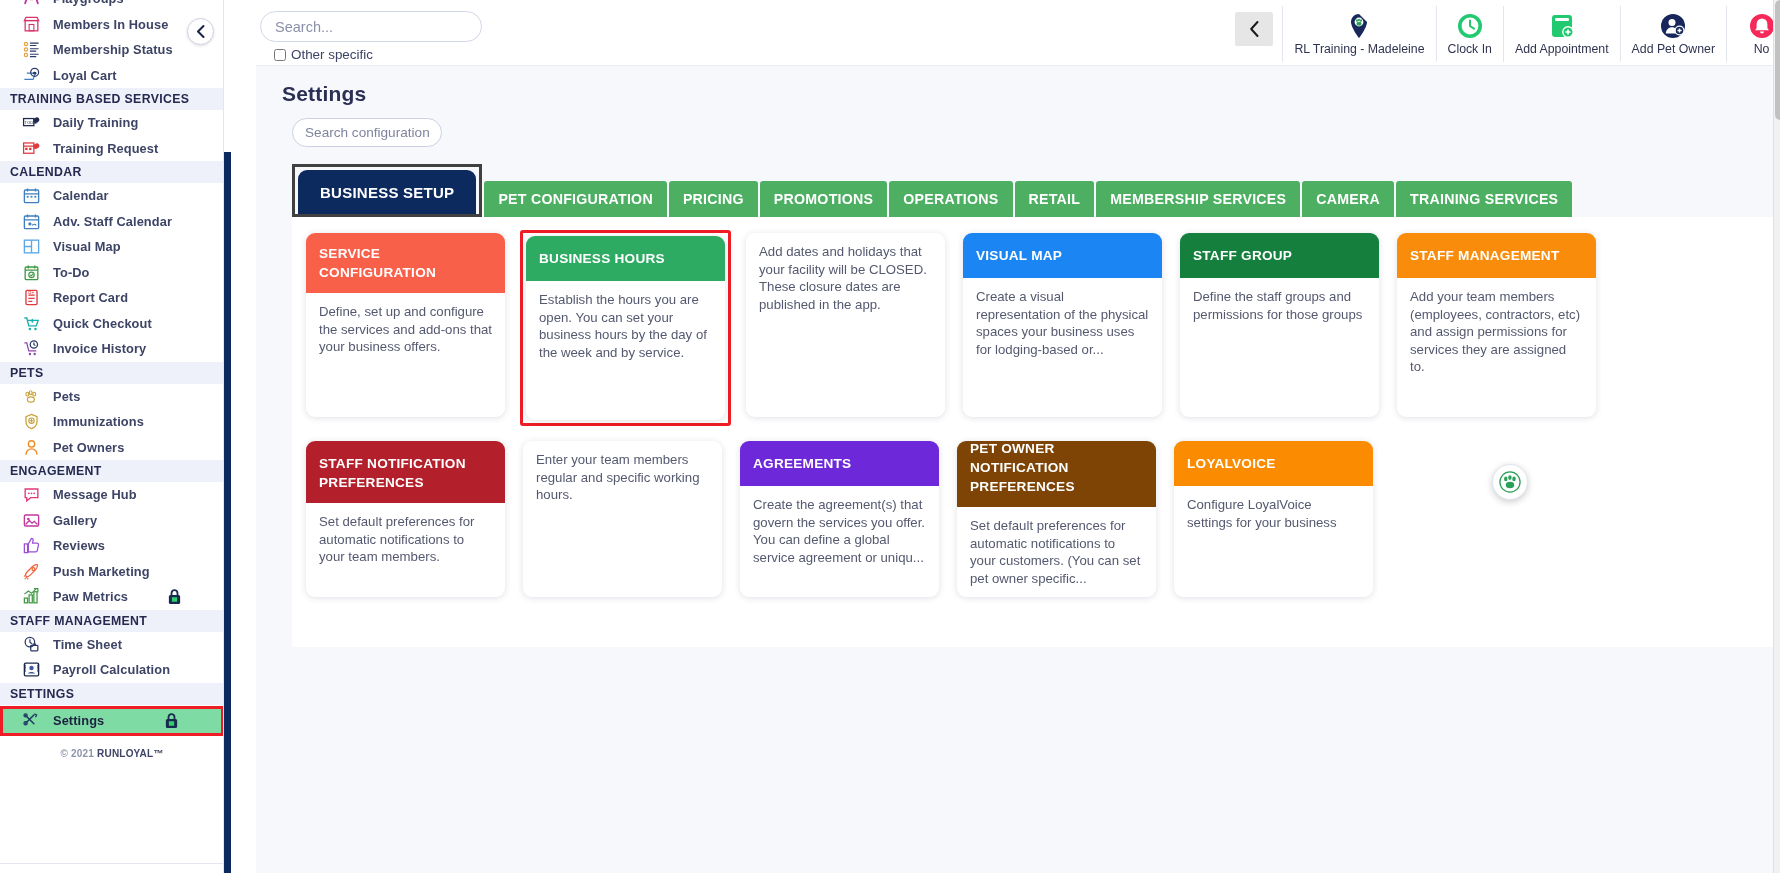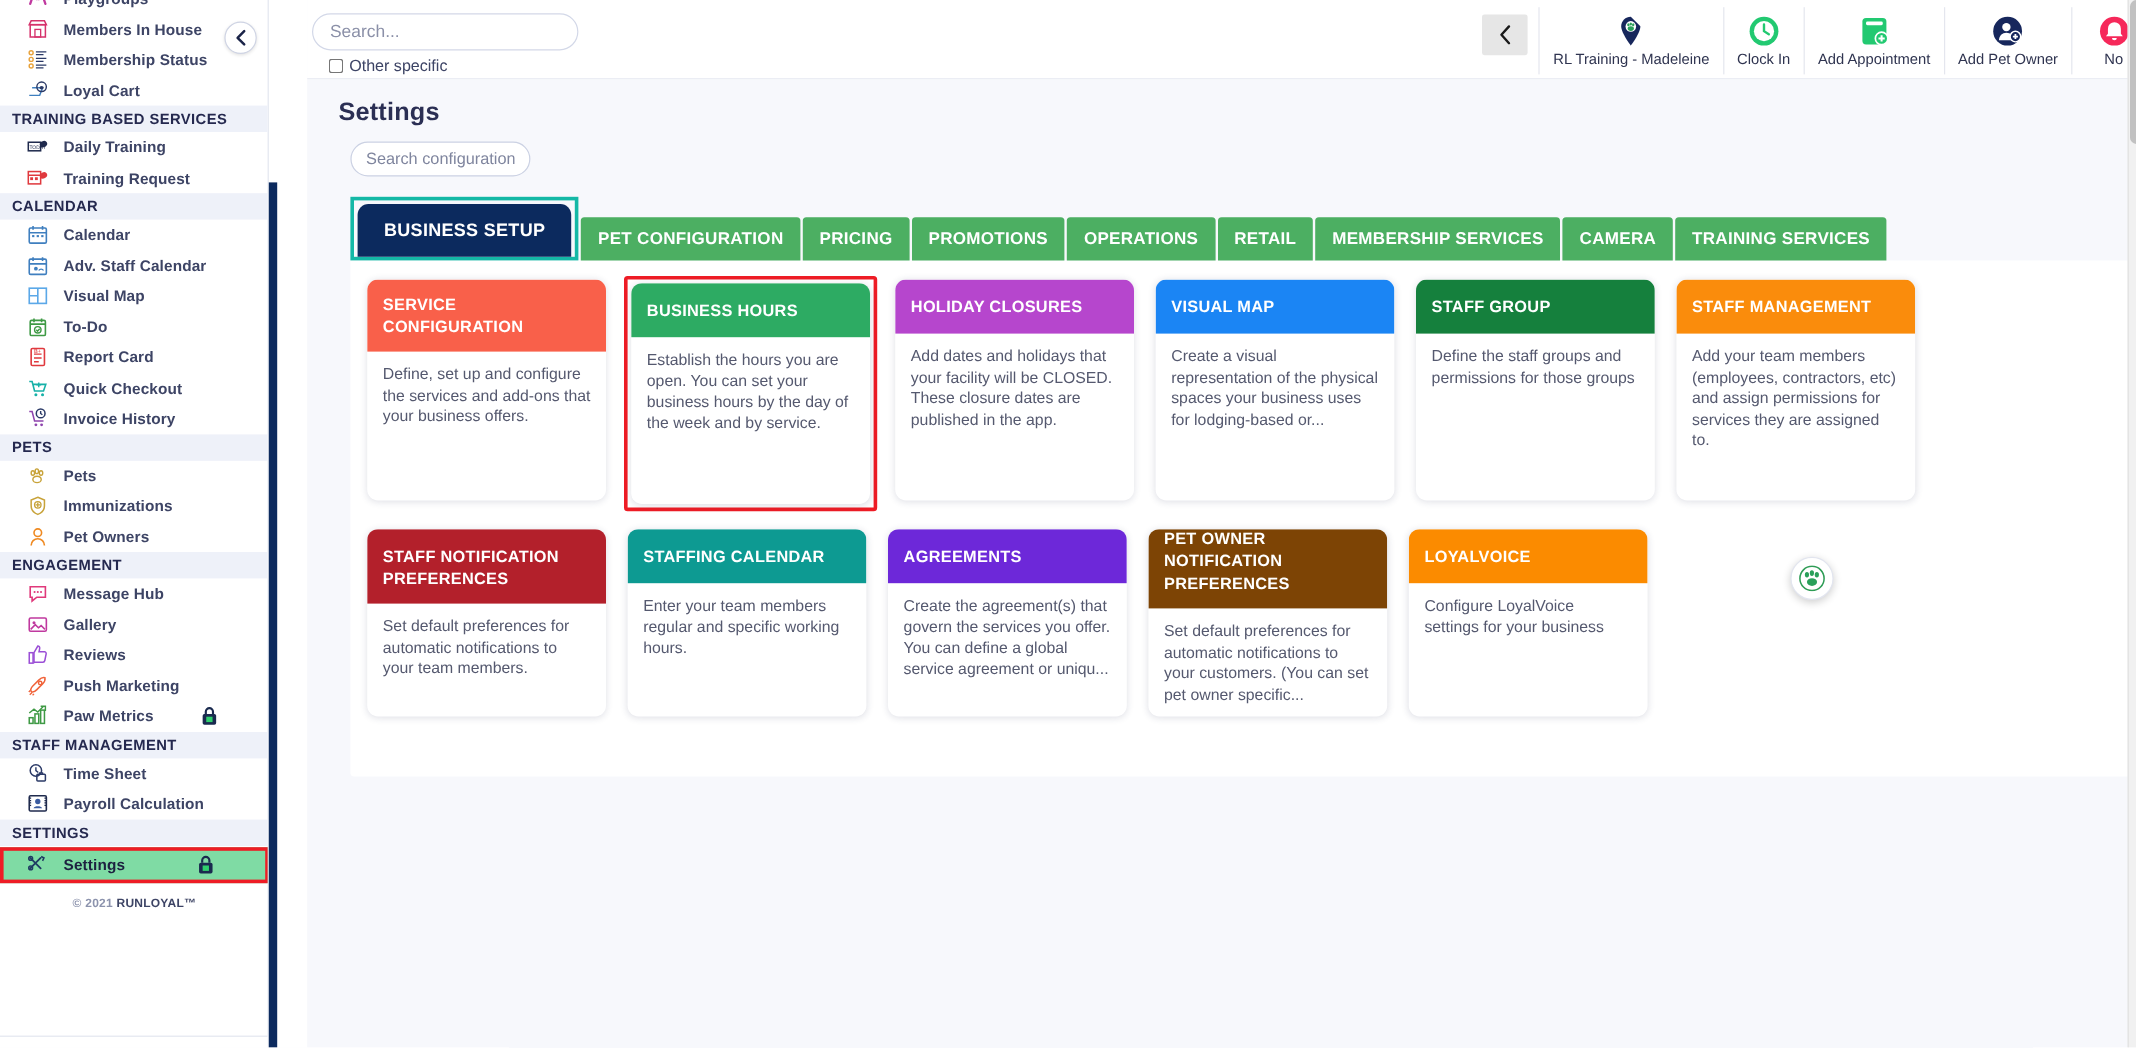--- a/index.html
+++ b/index.html
@@ -119,21 +119,21 @@
     background: #4caf62; color: #ffffff; font-size: 14.2px; font-weight: 700;
     letter-spacing: .25px; height: 36px; display: flex; align-items: center;
     justify-content: center; padding: 0 14px; margin-right: 2px; cursor: pointer;
     white-space: nowrap; border-radius: 3px 3px 0 0;
   }
   .tab.active {
     background: #0c2a5e; border-radius: 9px 9px 0 0; height: 44px;
     padding: 0 22px; font-size: 15px;
   }
   .tab-hl {
-    border: 3px solid #14b8a6; padding: 3px 3px 0 3px; margin-right: 2px;
+    border: 3px solid #404040; padding: 3px 3px 0 3px; margin-right: 2px;
     display: flex; align-items: flex-end; background: transparent;
   }
   .tab-hl .tab { margin-right: 0; }
 
   
   #panel {
     margin: 0 0 0 36px; width: 1494px; background: #ffffff;
     min-height: 430px; padding: 16px 14px 20px 14px;
     border-radius: 0 0 3px 3px;
   }
@@ -593,23 +593,20 @@
             </div>
             <div class="card-hl">
               <div class="card r1">
                 <div class="card-head" style="background:#2dab63">
                   <span>BUSINESS HOURS</span>
                 </div>
                 <div class="card-body"><span>Establish the hours you are open. You can set your business hours by the day of the week and by service.</span></div>
               </div>
             </div>
             <div class="card r1">
-              <div class="card-head" style="background:#b646cd">
-                <span>HOLIDAY CLOSURES</span>
-              </div>
               <div class="card-body"><span>Add dates and holidays that your facility will be CLOSED. These closure dates are published in the app.</span></div>
             </div>
             <div class="card r1">
               <div class="card-head" style="background:#1b85f4">
                 <span>VISUAL MAP</span>
               </div>
               <div class="card-body"><span>Create a visual representation of the physical spaces your business uses for lodging-based or...</span></div>
             </div>
             <div class="card r1">
               <div class="card-head" style="background:#15803d">
@@ -625,23 +622,20 @@
             </div>
           </div>
         <div class="card-row" id="card-row-2">
             <div class="card r2">
               <div class="card-head two" style="background:#b3202b">
                 <span>STAFF NOTIFICATION PREFERENCES</span>
               </div>
               <div class="card-body"><span>Set default preferences for automatic notifications to your team members.</span></div>
             </div>
             <div class="card r2">
-              <div class="card-head" style="background:#0d9a92">
-                <span>STAFFING CALENDAR</span>
-              </div>
               <div class="card-body"><span>Enter your team members regular and specific working hours.</span></div>
             </div>
             <div class="card r2">
               <div class="card-head" style="background:#6d28d9">
                 <span>AGREEMENTS</span>
               </div>
               <div class="card-body"><span>Create the agreement(s) that govern the services you offer. You can define a global service agreement or uniqu...</span></div>
             </div>
             <div class="card r2">
               <div class="card-head two" style="background:#7d4405">

